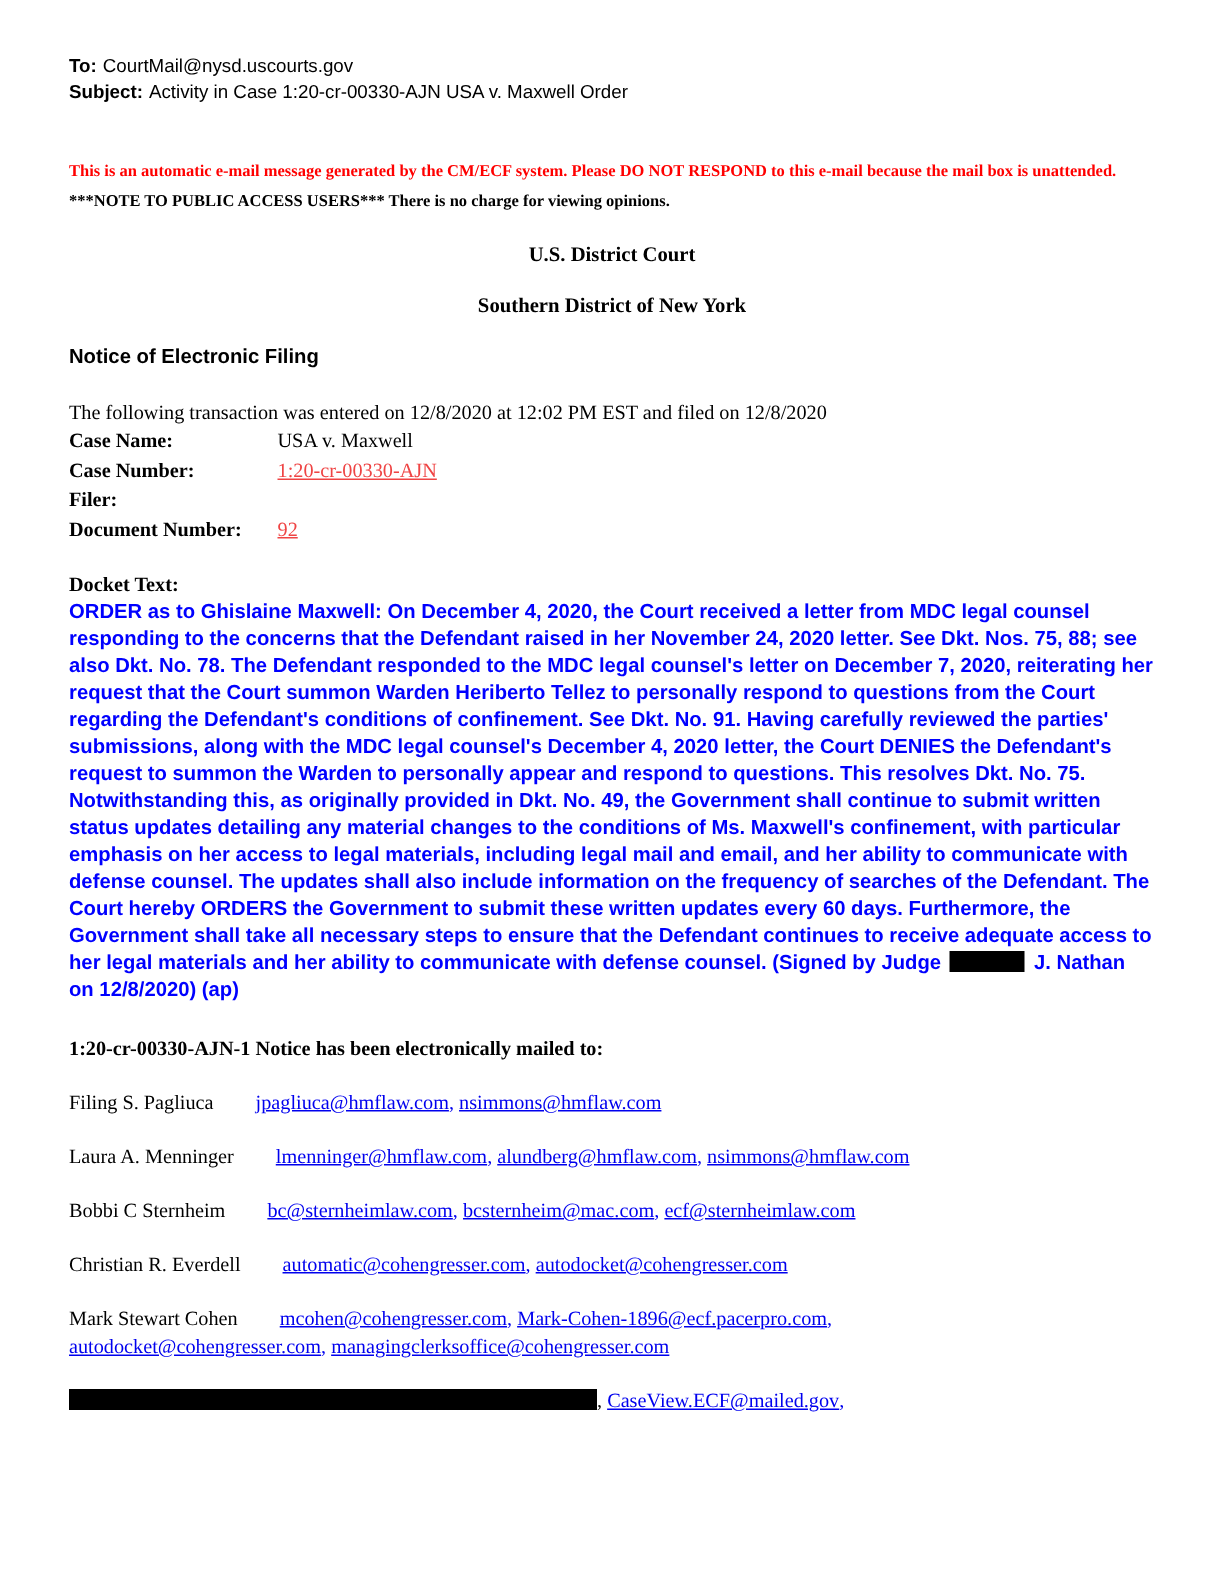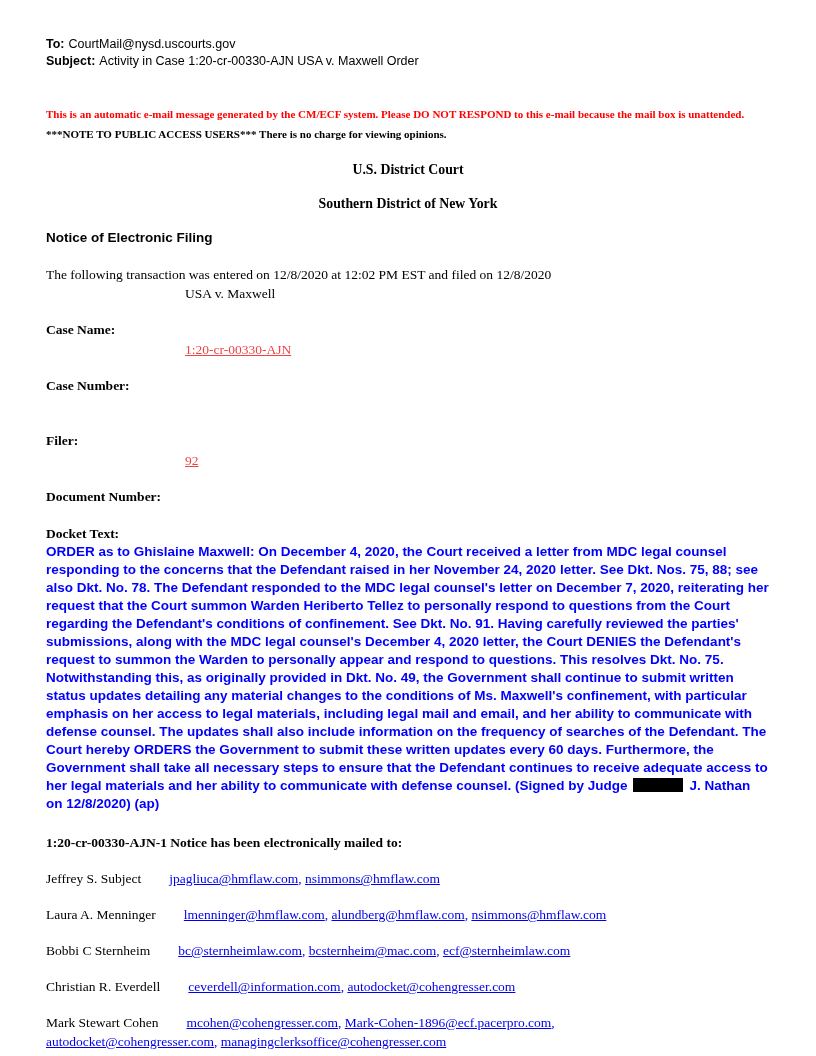--- a/index.html
+++ b/index.html
@@ -22,21 +22,21 @@
 
   
   .center-head { text-align: center; font-weight: bold; font-size: 13.8px; margin-top: 14px; line-height: 20px; }
   .center-head.first { margin-top: 16px; }
 
   .nef-title { font-family: "Liberation Sans", sans-serif; font-weight: bold; font-size: 13.5px; margin-top: 14px; line-height: 20px; }
 
   .transaction-line { margin-top: 17px; line-height: 19px; }
 
   .case-grid { display: grid; grid-template-columns: 139px 1fr; line-height: 19.5px; }
-  .case-grid .lbl { font-weight: bold; margin-top: 36px; }
+  .case-grid .lbl { font-weight: bold; }
 
   .lnk { color: #ef4444; text-decoration: underline; cursor: pointer; }
 
   .docket-label { font-weight: bold; margin-top: 19px; line-height: 18px; }
   .docket-text {
     color: #0000ff; font-family: "Liberation Sans", sans-serif;
     font-weight: bold; font-size: 13.5px; line-height: 18px;
   }
   .redaction-inline {
     display: inline-block; width: 50px; height: 14px; background: #000;
@@ -98,33 +98,33 @@
   </div>
 
   <div class="docket-label">Docket Text:</div>
   <div class="docket-text">
     <span>ORDER as to Ghislaine Maxwell: On December 4, 2020, the Court received a letter from MDC legal counsel responding to the concerns that the Defendant raised in her November 24, 2020 letter. See Dkt. Nos. 75, 88; see also Dkt. No. 78. The Defendant responded to the MDC legal counsel's letter on December 7, 2020, reiterating her request that the Court summon Warden Heriberto Tellez to personally respond to questions from the Court regarding the Defendant's conditions of confinement. See Dkt. No. 91. Having carefully reviewed the parties' submissions, along with the MDC legal counsel's December 4, 2020 letter, the Court DENIES the Defendant's request to summon the Warden to personally appear and respond to questions. This resolves Dkt. No. 75. Notwithstanding this, as originally provided in Dkt. No. 49, the Government shall continue to submit written status updates detailing any material changes to the conditions of Ms. Maxwell's confinement, with particular emphasis on her access to legal materials, including legal mail and email, and her ability to communicate with defense counsel. The updates shall also include information on the frequency of searches of the Defendant. The Court hereby ORDERS the Government to submit these written updates every 60 days. Furthermore, the Government shall take all necessary steps to ensure that the Defendant continues to receive adequate access to her legal materials and her ability to communicate with defense counsel. (Signed by Judge</span><span class="redaction-inline"></span><span>J. Nathan on 12/8/2020) (ap)</span>
   </div>
 
   <div class="mailed-heading">1:20-cr-00330-AJN-1 Notice has been electronically mailed to:</div>
 
   <div class="recipient">
-    <span class="r-name">Jeffrey S. Subject</span><span class="emails"><a>jpagliuca@hmflaw.com</a><a>nsimmons@hmflaw.com</a></span>
+    <span class="r-name">Filing S. Pagliuca</span><span class="emails"><a>jpagliuca@hmflaw.com</a><a>nsimmons@hmflaw.com</a></span>
   </div>
 
   <div class="recipient">
     <span class="r-name">Laura A. Menninger</span><span class="emails"><a>lmenninger@hmflaw.com</a><a>alundberg@hmflaw.com</a><a>nsimmons@hmflaw.com</a></span>
   </div>
 
   <div class="recipient">
     <span class="r-name">Bobbi C Sternheim</span><span class="emails"><a>bc@sternheimlaw.com</a><a>bcsternheim@mac.com</a><a>ecf@sternheimlaw.com</a></span>
   </div>
 
   <div class="recipient">
-    <span class="r-name">Christian R. Everdell</span><span class="emails"><a>ceverdell@information.com</a><a>autodocket@cohengresser.com</a></span>
+    <span class="r-name">Christian R. Everdell</span><span class="emails"><a>automatic@cohengresser.com</a><a>autodocket@cohengresser.com</a></span>
   </div>
 
   <div class="recipient">
     <span class="r-name">Mark Stewart Cohen</span><span class="emails"><a>mcohen@cohengresser.com</a><a>Mark-Cohen-1896@ecf.pacerpro.com</a><br><a>autodocket@cohengresser.com</a><a>managingclerksoffice@cohengresser.com</a></span>
   </div>
 
   <div class="recipient">
     <span class="redaction-bar"></span><span class="comma-after-bar"></span><span class="emails"><a class="trail">CaseView.ECF@mailed.gov</a></span>
   </div>
 

